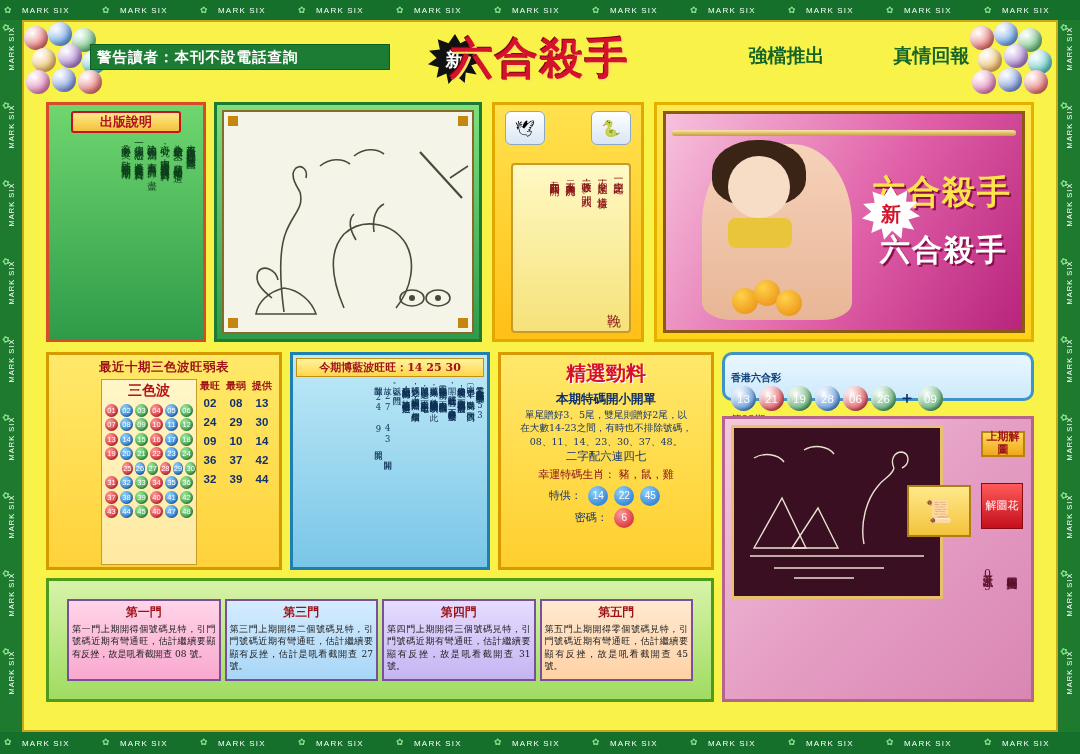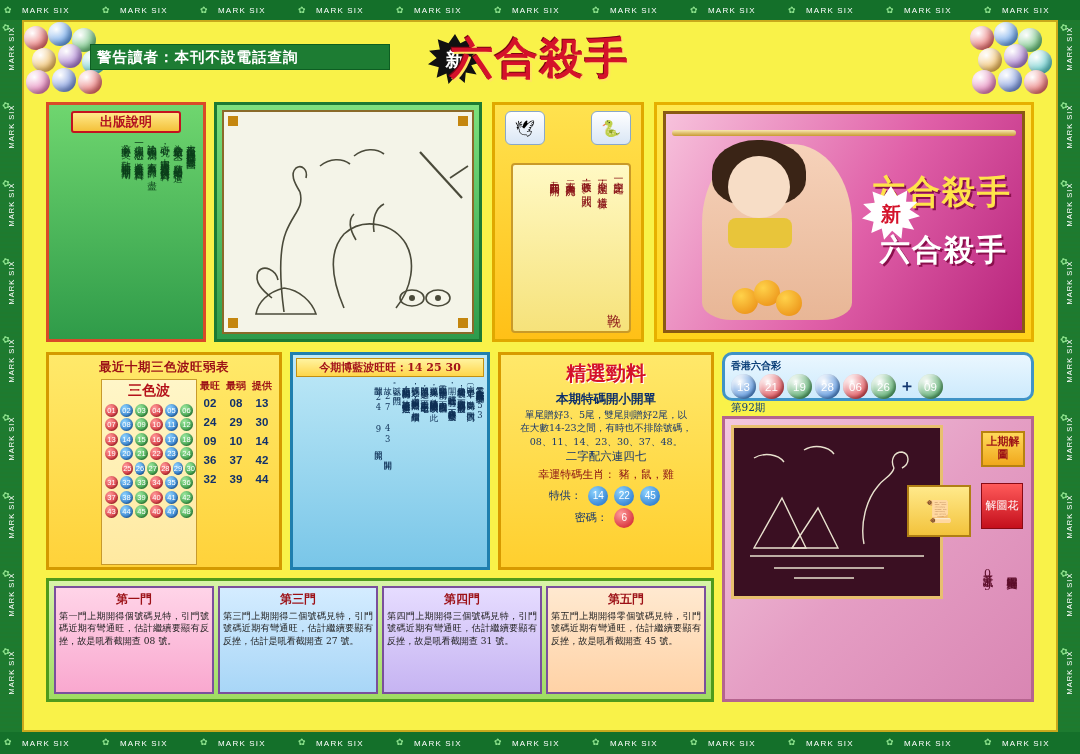--- a/index.html
+++ b/index.html
@@ -275,21 +275,21 @@
     background:radial-gradient(circle at 35% 30%,#8fd4ff,#1669c6);
     color:#fff; font-size:10px; margin:0 3px;
     font-family:"Liberation Sans", sans-serif;
   }
   .chip.red { background:radial-gradient(circle at 35% 30%,#ff9b9b,#cc1420); }
 
   
   .res-panel {
     left:722px; top:352px; width:312px; height:49px;
     background:linear-gradient(#eaf7ff,#cdeafc);
-    border:3px solid #3f93c6; border-radius:10px; padding:4px 6px;
+    border:3px solid #3f93c6; border-radius:10px; padding:16px 6px;
   }
   .res-label { font-size:10px; color:#0b3f78; font-family:"DejaVu Serif", serif;
     font-weight:bold; }
   .res-balls { display:flex; align-items:center; gap:3px; margin-top:1px; }
   .res-ball {
     width:25px; height:25px; border-radius:50%;
     display:flex; align-items:center; justify-content:center;
     font-size:11.5px; color:#fff; font-family:"Liberation Sans", sans-serif;
     box-shadow:inset -2px -2px 3px rgba(0,0,0,.3), inset 2px 2px 3px rgba(255,255,255,.5);
   }
@@ -312,32 +312,32 @@
     background:linear-gradient(#ffe98a,#f3c33c); border:2px solid #b07f14;
     display:flex; align-items:center; justify-content:center; font-size:22px;
   }
   .seal-label {
     position:absolute; right:8px; top:64px; width:42px; height:46px;
     background:linear-gradient(#ff5a5a,#c40f1c); color:#fff;
     font-size:11px; display:flex; align-items:center; justify-content:center;
     border:1px solid #8a0a14; text-align:center; line-height:1.1;
   }
   .up-label {
-    position:absolute; right:6px; top:12px; width:44px; height:36px;
+    position:absolute; right:6px; top:12px; width:44px; height:26px;
     background:linear-gradient(#ffd95a,#f0a81c); border:2px solid #b8820f;
     color:#9c1016; font-size:11px; font-weight:bold; text-align:center;
     line-height:1.15; display:flex; align-items:center; justify-content:center;
     font-family:"DejaVu Serif", serif;
   }
 
   
   .gates {
     left:46px; top:578px; width:668px; height:124px;
     background:linear-gradient(#d8f3a8,#9fdc62);
-    border:3px solid #4f9b1c; padding:5px; display:flex; gap:4px;
+    border:3px solid #4f9b1c; padding:18px; display:flex; gap:4px;
   }
   .gate { flex:1; border:2px solid #7a4f9c; padding:3px; position:relative; }
   .gate h4 {
     margin:0 0 2px; text-align:center; font-size:12px; color:#9c1016;
     font-family:"DejaVu Serif", serif;
   }
   .gate p {
     margin:0; font-size:9.1px; line-height:1.35; color:#222;
     font-family:"DejaVu Serif", serif; text-align:justify;
   }
@@ -470,20 +470,24 @@
       <div class="b" style="left: 58px; top: 28px; background: radial-gradient(circle at 35% 30%, rgb(255, 255, 255), rgb(31, 179, 179));"></div>
       <div class="b" style="left: 2px; top: 48px; background: radial-gradient(circle at 35% 30%, rgb(255, 255, 255), rgb(217, 79, 156));"></div>
       <div class="b" style="left: 28px; top: 46px; background: radial-gradient(circle at 35% 30%, rgb(255, 255, 255), rgb(74, 111, 208));"></div>
       <div class="b" style="left: 54px; top: 48px; background: radial-gradient(circle at 35% 30%, rgb(255, 255, 255), rgb(224, 58, 58));"></div>
     </div>
 
   <div class="header">
     <div class="warn-band">警告讀者：本刊不設電話查詢</div>
     <div class="starburst">新</div>
     <div class="masthead">六合殺手</div>
+    <div class="right-band">
+      <span>強檔推出</span>
+      <span>真情回報</span>
+    </div>
   </div>
 
   <div class="box pub-panel">
     <div class="pub-title">出版說明</div>
     <div class="pub-body" id="pub-body">
         <span class="vtext">本報是由惠澤社群資深大師集團</span>
         <span class="vtext">為少數精英人士，穿越必的指導下這</span>
         <span class="vtext">心研究，由惠澤大師親自提供的資料</span>
         <span class="vtext">論的獨立預測，有實力的大師，盡</span>
         <span class="vtext">一個獨家心法，將會盡量供應資料</span>

